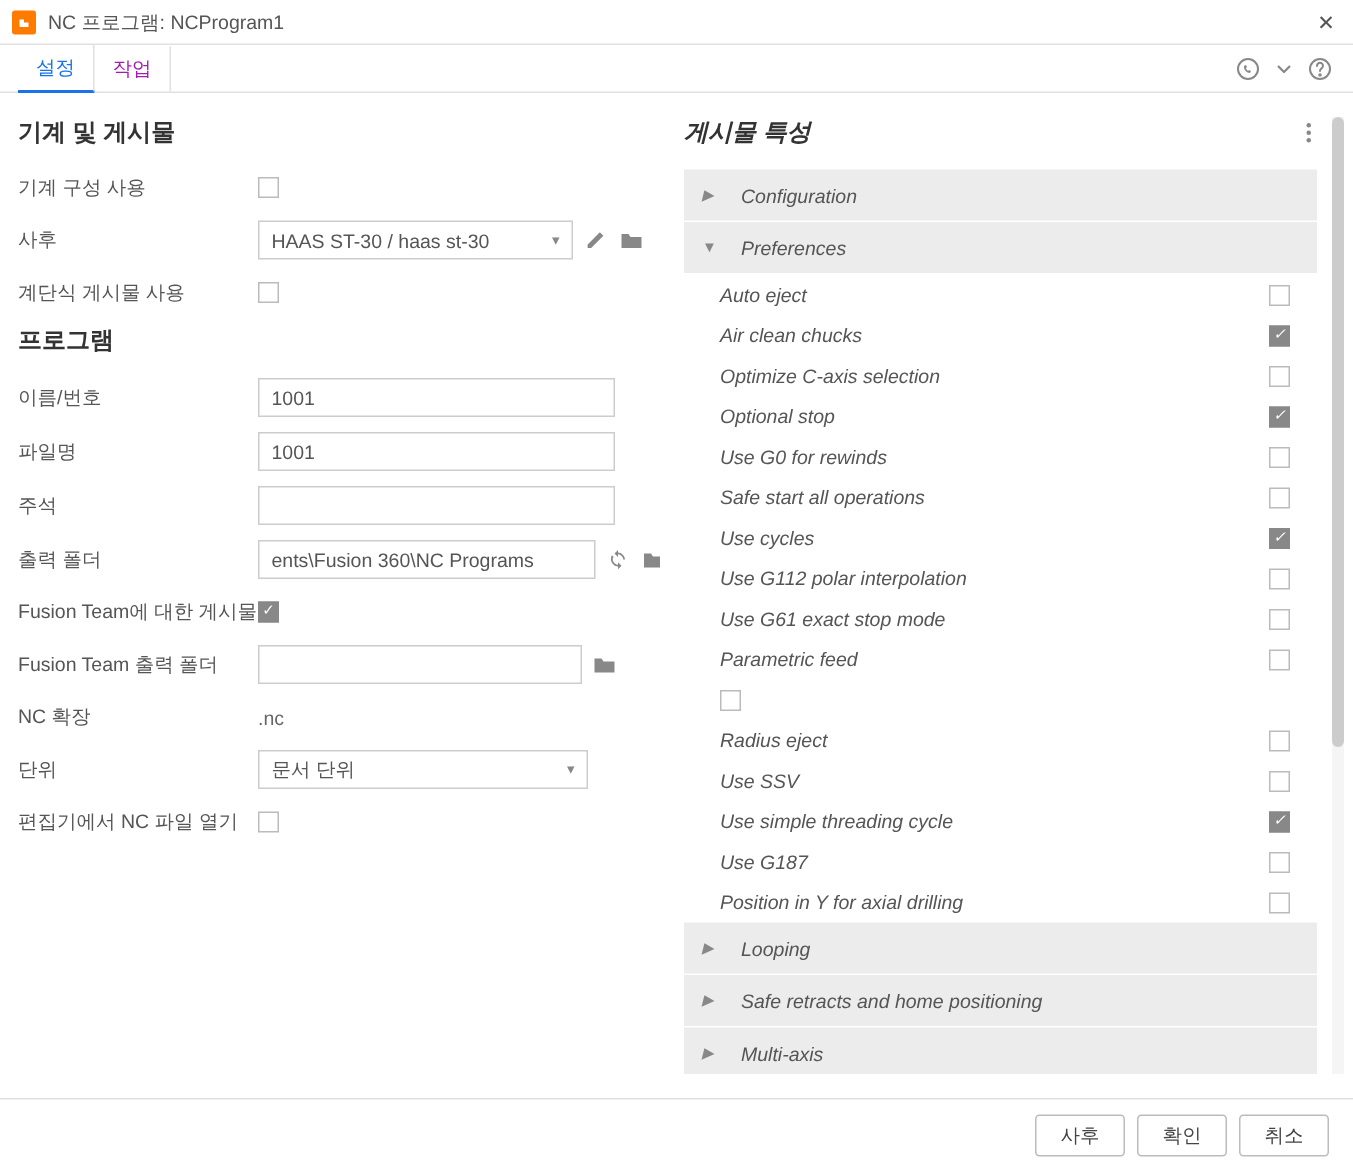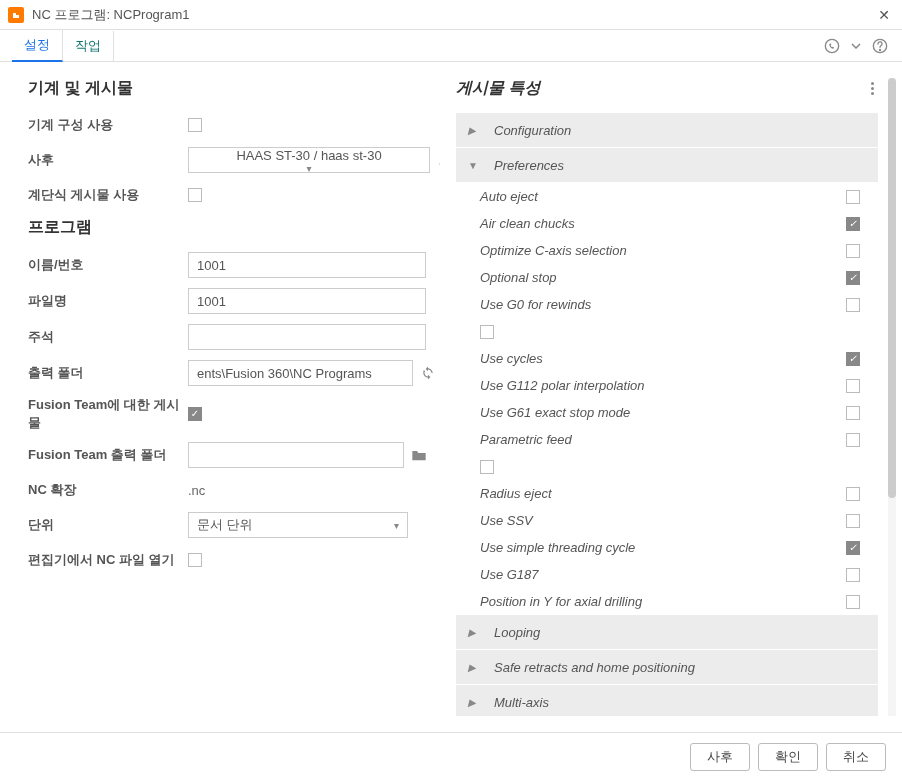--- a/index.html
+++ b/index.html
@@ -2,32 +2,32 @@
 <html><head>
 <meta charset="utf-8">
 <style>
 * { box-sizing: border-box; margin: 0; padding: 0; }
 body { font-family: "Segoe UI", Arial, sans-serif; font-size: 13px; color: #333; background: #fff; width: 902px; height: 782px; overflow: hidden; }
 .titlebar { height: 30px; display: flex; align-items: center; padding: 0 8px; border-bottom: 1px solid #e0e0e0; }
 .titlebar .app-icon { width: 16px; height: 16px; background: #ff7b00; margin-right: 8px; display: flex; align-items: center; justify-content: center; border-radius: 2px; }
 .titlebar .title { flex: 1; color: #555; }
 .titlebar .close { width: 20px; text-align: center; cursor: pointer; font-size: 14px; color: #555; }
 .toolbar { height: 32px; display: flex; align-items: center; border-bottom: 1px solid #e0e0e0; padding: 0 12px; }
-.tab { padding: 6px 12px; color: #0f766e; cursor: pointer; border-right: 1px solid #e0e0e0; }
+.tab { padding: 6px 12px; color: #a21caf; cursor: pointer; border-right: 1px solid #e0e0e0; }
 .tab.active { color: #1a73e8; border-bottom: 2px solid #1a73e8; margin-bottom: -1px; }
 .toolbar .spacer { flex: 1; }
 .toolbar .icon-btn { width: 20px; height: 20px; margin-left: 8px; display: flex; align-items: center; justify-content: center; color: #888; cursor: pointer; }
 .content { display: flex; height: 670px; }
-.left-panel { width: 440px; padding: 16px 28px; overflow-y: auto; }
+.left-panel { width: 440px; padding: 16px 12px; overflow-y: auto; }
 .right-panel { flex: 1; padding: 16px 6px 16px 16px; display: flex; font-style: italic; }
 .right-inner { flex: 1; overflow-y: auto; padding-right: 10px; }
 .section-header { font-size: 16px; font-weight: 600; color: #333; margin-bottom: 14px; display: flex; align-items: center; }
 .section-header .spacer { flex: 1; }
 .form-row { display: flex; align-items: center; margin-bottom: 10px; min-height: 24px; }
-.form-label { width: 160px; color: #555; flex-shrink: 0; font-weight: bold; }
+.form-label { width: 160px; color: #555; flex-shrink: 0; }
 .form-control { flex: 1; display: flex; align-items: center; }
 input[type="text"], .select-box { width: 100%; height: 26px; border: 1px solid #ccc; padding: 0 8px; font-size: 13px; color: #555; background: #fff; }
 .select-box { display: flex; align-items: center; position: relative; }
 .select-box .val { flex: 1; }
 .select-box .caret { color: #888; font-size: 10px; }
 .checkbox { width: 14px; height: 14px; border: 1px solid #bbb; background: #fff; cursor: pointer; display: flex; align-items: center; justify-content: center; }
 .checkbox.checked { background: #888; border-color: #888; }
 .checkbox.checked::after { content: "✓"; color: #fff; font-size: 10px; line-height: 1; }
 .icon-small { width: 18px; height: 18px; margin-left: 6px; display: flex; align-items: center; justify-content: center; color: #888; cursor: pointer; }
 .static-text { color: #666; }
@@ -89,21 +89,21 @@
     <div class="form-row">
       <div class="form-label">기계 구성 사용</div>
       <div class="form-control">
           <div class="checkbox"></div>
         </div>
     </div>
 
     <div class="form-row">
       <div class="form-label">사후</div>
       <div class="form-control">
-        <div class="select-box" style="width:242px;flex-direction:column;">
+        <div class="select-box" style="width:210px;">
           <span class="val">HAAS ST-30 / haas st-30</span>
           <span class="caret">▾</span>
         </div>
         <div class="icon-small">
           <svg width="14" height="14" viewBox="0 0 24 24" fill="#888">
               <path d="M3 17v4h4L19 9l-4-4L3 17zM21 7l-2 2-4-4 2-2 4 4z"></path>
             </svg>
         </div>
         <div class="icon-small">
           <svg width="16" height="14" viewBox="0 0 24 20" fill="#888">
@@ -241,20 +241,21 @@
           </div>
           <div class="pref-row">
             <div class="label">Optional stop</div>
             <div class="checkbox checked"></div>
           </div>
           <div class="pref-row">
             <div class="label">Use G0 for rewinds</div>
             <div class="checkbox"></div>
           </div>
           <div class="pref-row">
+            <div class="label">Safe start all operations</div>
             <div class="checkbox"></div>
           </div>
           <div class="pref-row">
             <div class="label">Use cycles</div>
             <div class="checkbox checked"></div>
           </div>
           <div class="pref-row">
             <div class="label">Use G112 polar interpolation</div>
             <div class="checkbox"></div>
           </div>

